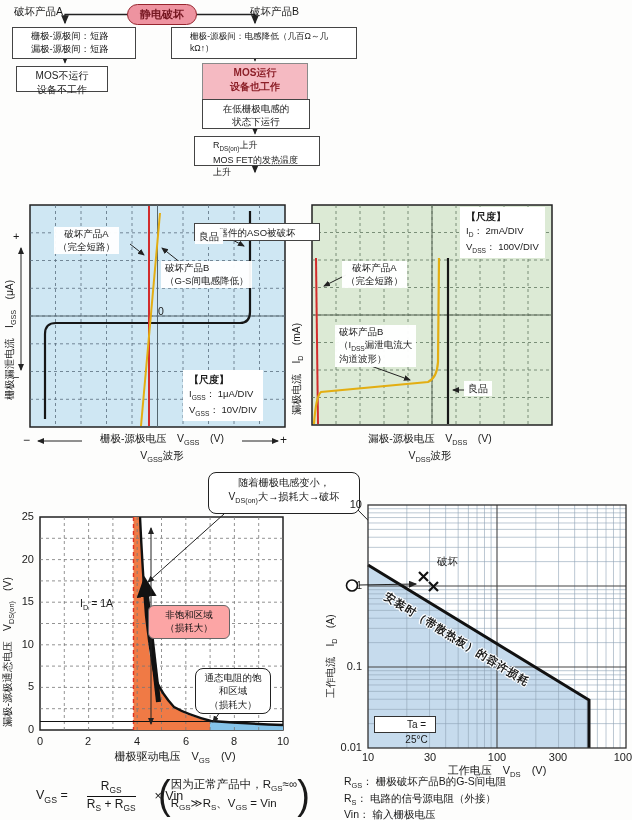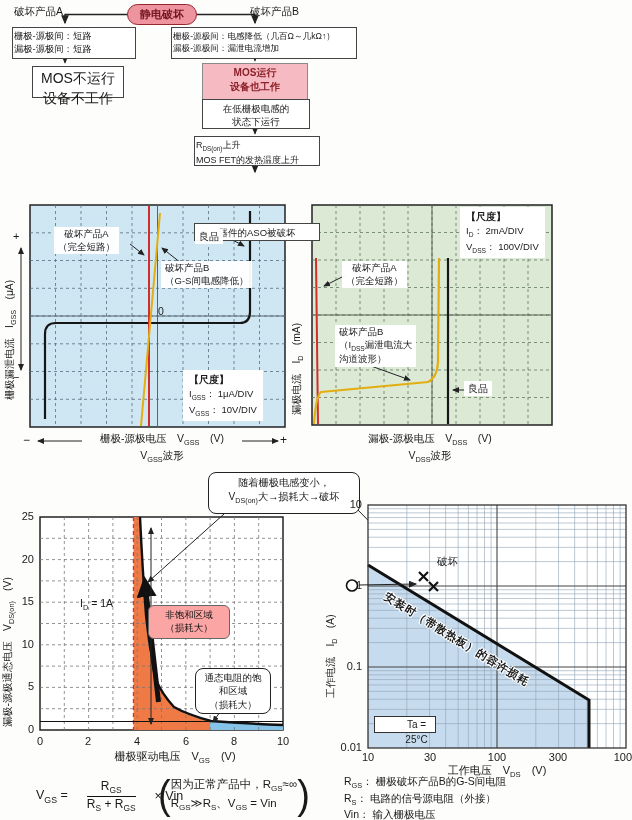--- a/index.html
+++ b/index.html
@@ -1,21 +1,21 @@
 <!DOCTYPE html>
 <html><head>
 <meta charset="utf-8">
 <style>
   html,body{margin:0;padding:0;background:#fff;}
   #page{position:relative;width:632px;height:820px;background:#fdfdfc;overflow:hidden;
         font-family:"Liberation Sans","DejaVu Sans",sans-serif;color:#1a1a1a;}
   #overlay{position:absolute;left:0;top:0;pointer-events:none;}
   sub{font-size:0.7em;}
   .fbox{position:absolute;background:#fff;border:1px solid #444;font-size:9.5px;line-height:1.4;
-        text-align:center;padding:2px 1px;box-sizing:border-box;}
+        text-align:center;padding:2px 18px;box-sizing:border-box;}
   .fbox span{display:block;}
   .fbox.ta-l{text-align:left;}
   .pink{background:#f5bac2;border-color:#8a8a8a;color:#8c1f28;font-weight:bold;}
   .oval{position:absolute;left:127px;top:4px;width:70px;height:21px;border-radius:12px;
         background:#ee93a0;border:1.5px solid #96252e;color:#741620;font-weight:bold;
         font-size:11px;text-align:center;line-height:19px;box-sizing:border-box;}
   .lbl{position:absolute;font-size:10.5px;white-space:nowrap;}
   .wlab{position:absolute;background:rgba(255,255,255,.96);font-size:9.5px;line-height:1.32;
         text-align:center;padding:1px 4px;white-space:nowrap;}
   .wlab span{display:block;}
@@ -173,23 +173,22 @@
   <div class="lbl" style="left:14px;top:5px;">破坏产品A</div>
   <div class="oval">静电破坏</div>
   <div class="lbl" style="left:250px;top:5px;">破坏产品B</div>
 
   <div class="fbox ta-l" style="left:12px;top:27px;width:124px;height:32px;font-size:9.3px;">
     <span>栅极-源极间：短路</span>
     <span>漏极-源极间：短路</span>
   </div>
   <div class="fbox ta-l" style="left:171px;top:27px;width:186px;height:32px;font-size:8.6px;">
     <span>栅极-源极间：电感降低（几百Ω～几kΩ↑）</span>
-    <span>漏极-源极间：漏泄电流增加</span>
-  </div>
-  <div class="fbox" style="left:32px;top:66px;width:92px;height:32px;font-size:14px;">
+  </div>
+  <div class="fbox" style="left:16px;top:66px;width:92px;height:26px;font-size:10px;">
     <span>MOS不运行</span>
     <span>设备不工作</span>
   </div>
   <div class="fbox pink" style="left:202px;top:63px;width:106px;height:45px;font-size:10px;">
     <span>MOS运行</span>
     <span>设备也工作</span>
   </div>
   <div class="fbox" style="left:202px;top:99px;width:108px;height:30px;font-size:9.5px;">
     <span>在低栅极电感的</span>
     <span>状态下运行</span>

